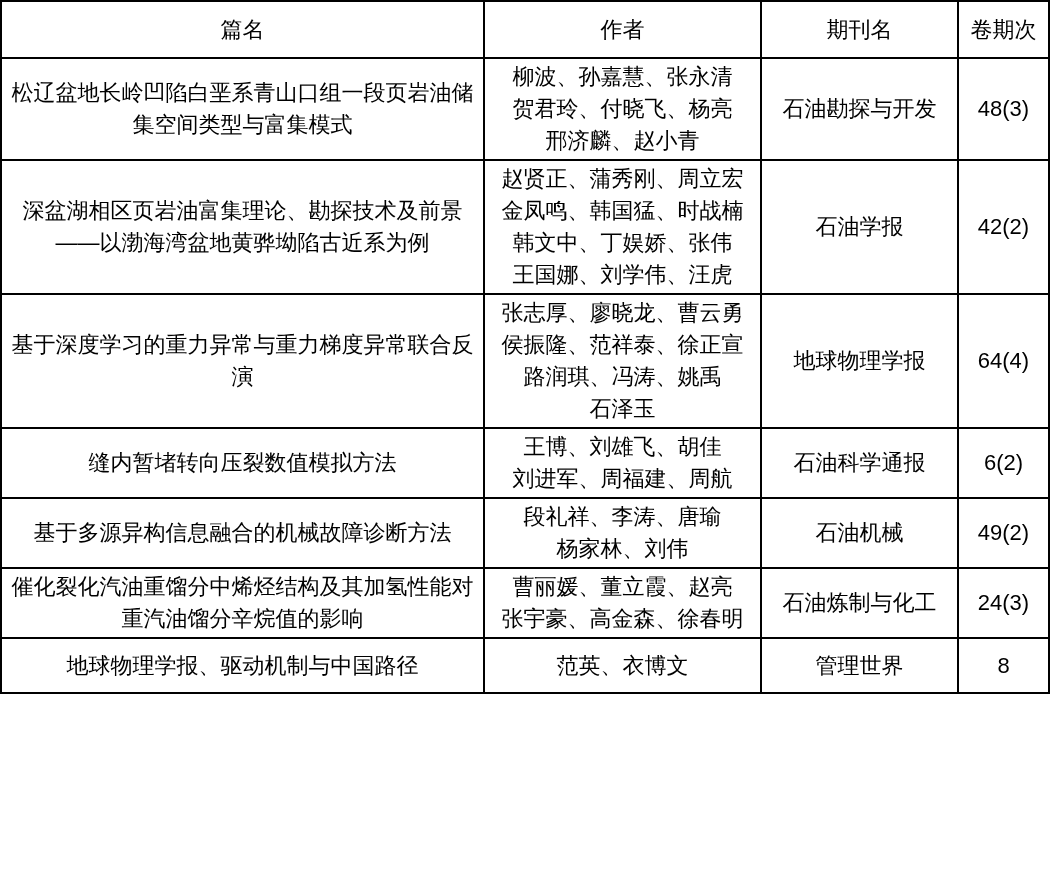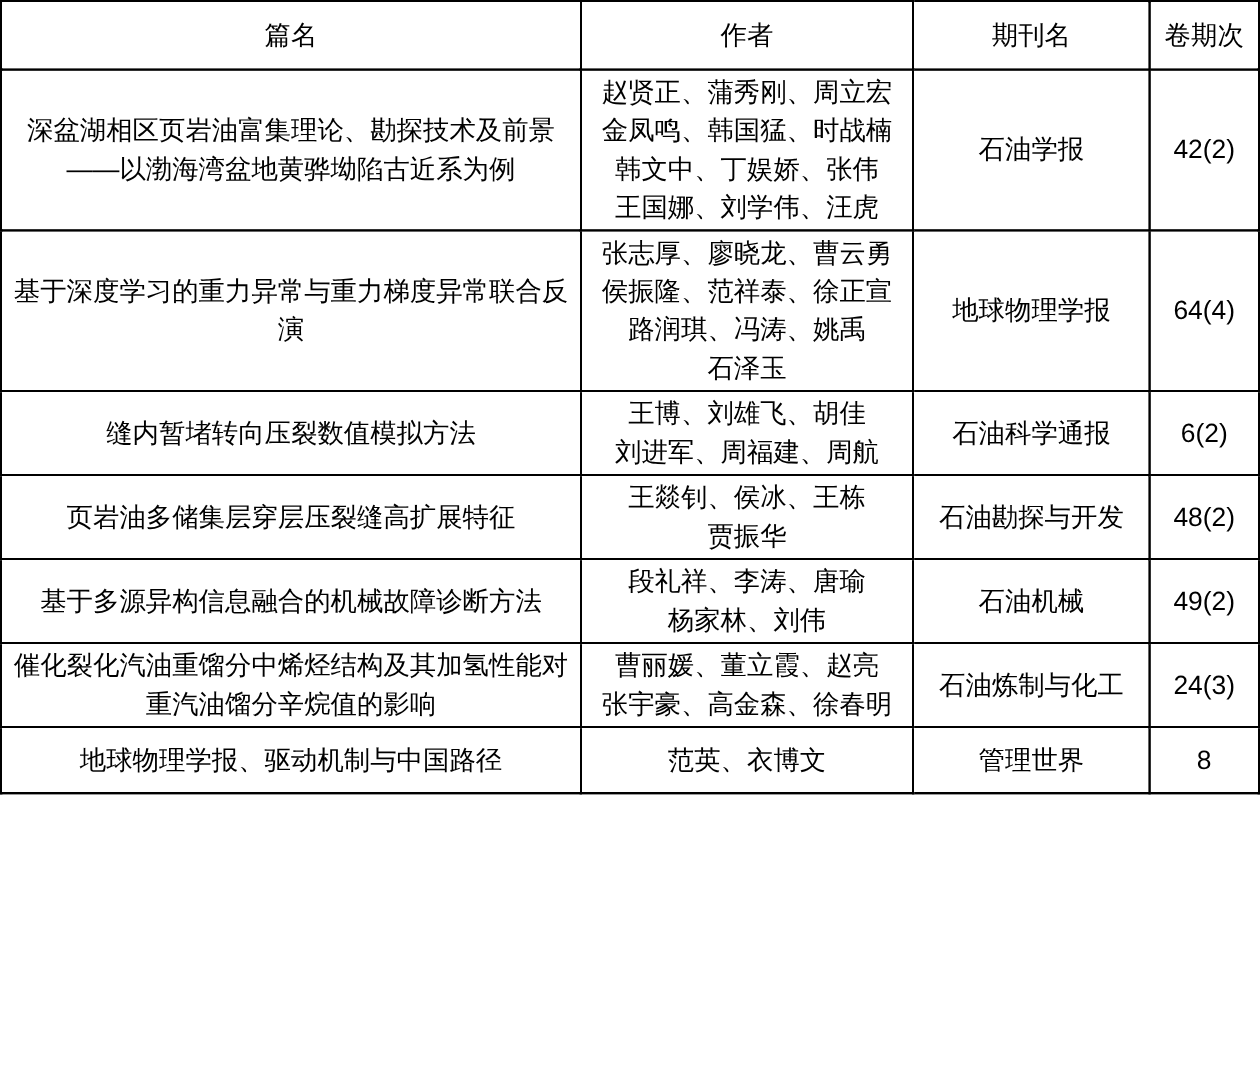--- a/index.html
+++ b/index.html
@@ -69,20 +69,38 @@
     </colgroup>
     <thead>
       <tr>
         <th>篇名</th>
         <th>作者</th>
         <th>期刊名</th>
         <th>卷期次</th>
       </tr>
     </thead>
     <tbody id="table-body">
+  <tr>
+    <td>
+      <span class="title">松辽盆地长岭凹陷白垩系青山口组一段页岩油储集空间类型与富集模式</span>
+    </td>
+    <td>
+      <div class="authors">
+              <div>柳波、孙嘉慧、张永清</div>
+              <div>贺君玲、付晓飞、杨亮</div>
+              <div>邢济麟、赵小青</div>
+            </div>
+    </td>
+    <td>
+      <span class="journal">石油勘探与开发</span>
+    </td>
+    <td>
+      <span class="volume">48(3)</span>
+    </td>
+  </tr>
 
   <tr>
     <td>
       <span class="title">深盆湖相区页岩油富集理论、勘探技术及前景——以渤海湾盆地黄骅坳陷古近系为例</span>
     </td>
     <td>
       <div class="authors">
               <div>赵贤正、蒲秀刚、周立宏</div>
               <div>金凤鸣、韩国猛、时战楠</div>
               <div>韩文中、丁娱娇、张伟</div>
@@ -129,37 +147,20 @@
             </div>
     </td>
     <td>
       <span class="journal">石油科学通报</span>
     </td>
     <td>
       <span class="volume">6(2)</span>
     </td>
   </tr>
 
-  <tr>
-    <td>
-      <span class="title">页岩油多储集层穿层压裂缝高扩展特征</span>
-    </td>
-    <td>
-      <div class="authors">
-              <div>王燚钊、侯冰、王栋</div>
-              <div>贾振华</div>
-            </div>
-    </td>
-    <td>
-      <span class="journal">石油勘探与开发</span>
-    </td>
-    <td>
-      <span class="volume">48(2)</span>
-    </td>
-  </tr>
 
 
   <tr>
     <td>
       <span class="title">基于多源异构信息融合的机械故障诊断方法</span>
     </td>
     <td>
       <div class="authors">
               <div>段礼祥、李涛、唐瑜</div>
               <div>杨家林、刘伟</div>

